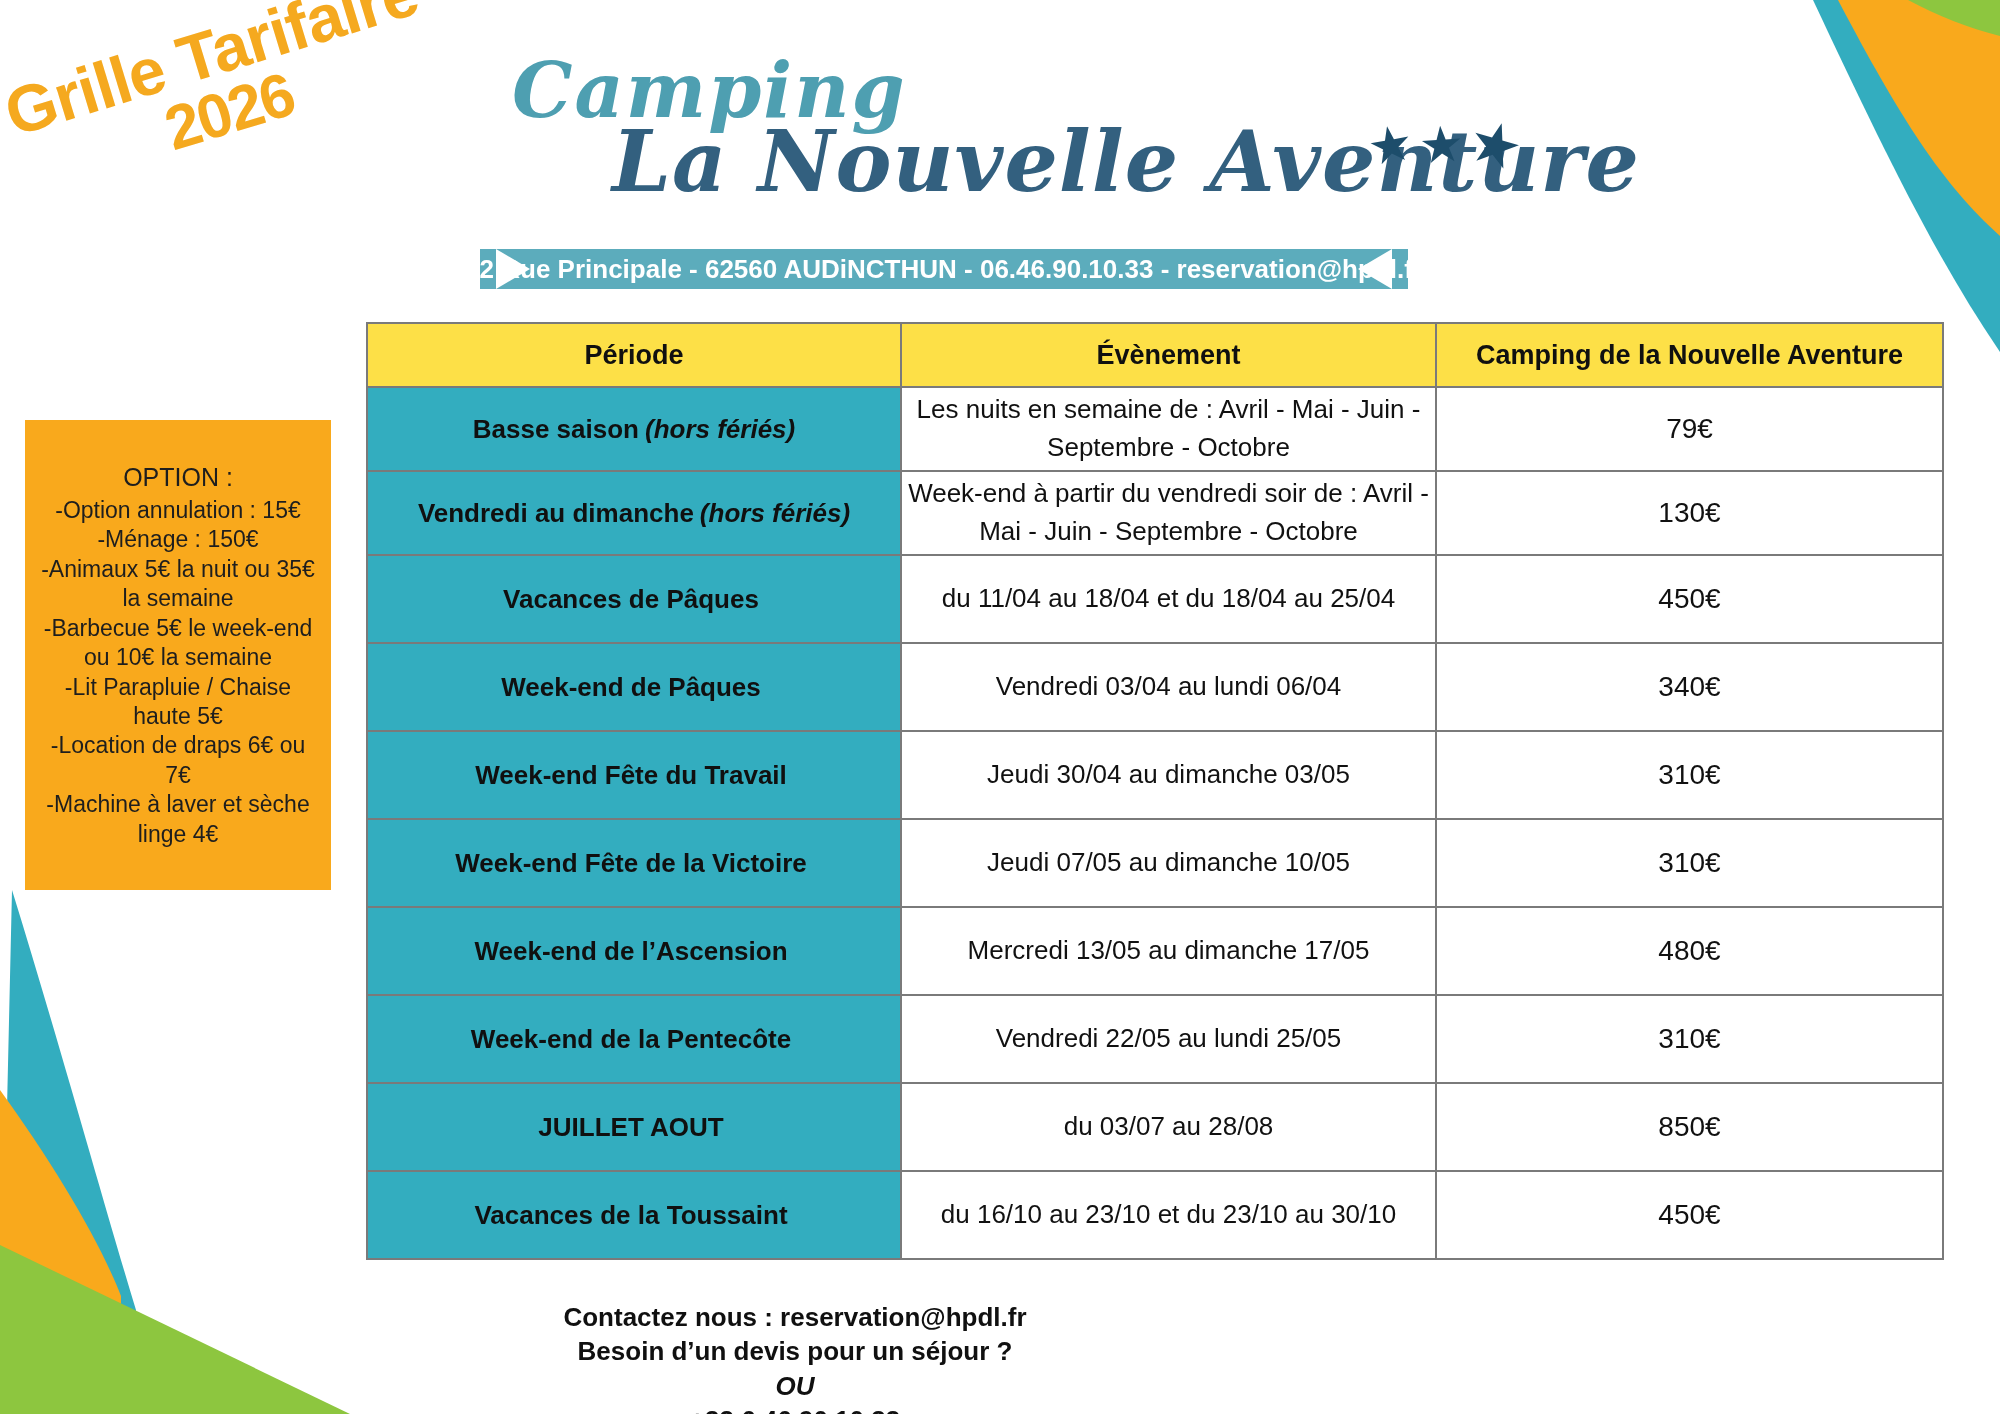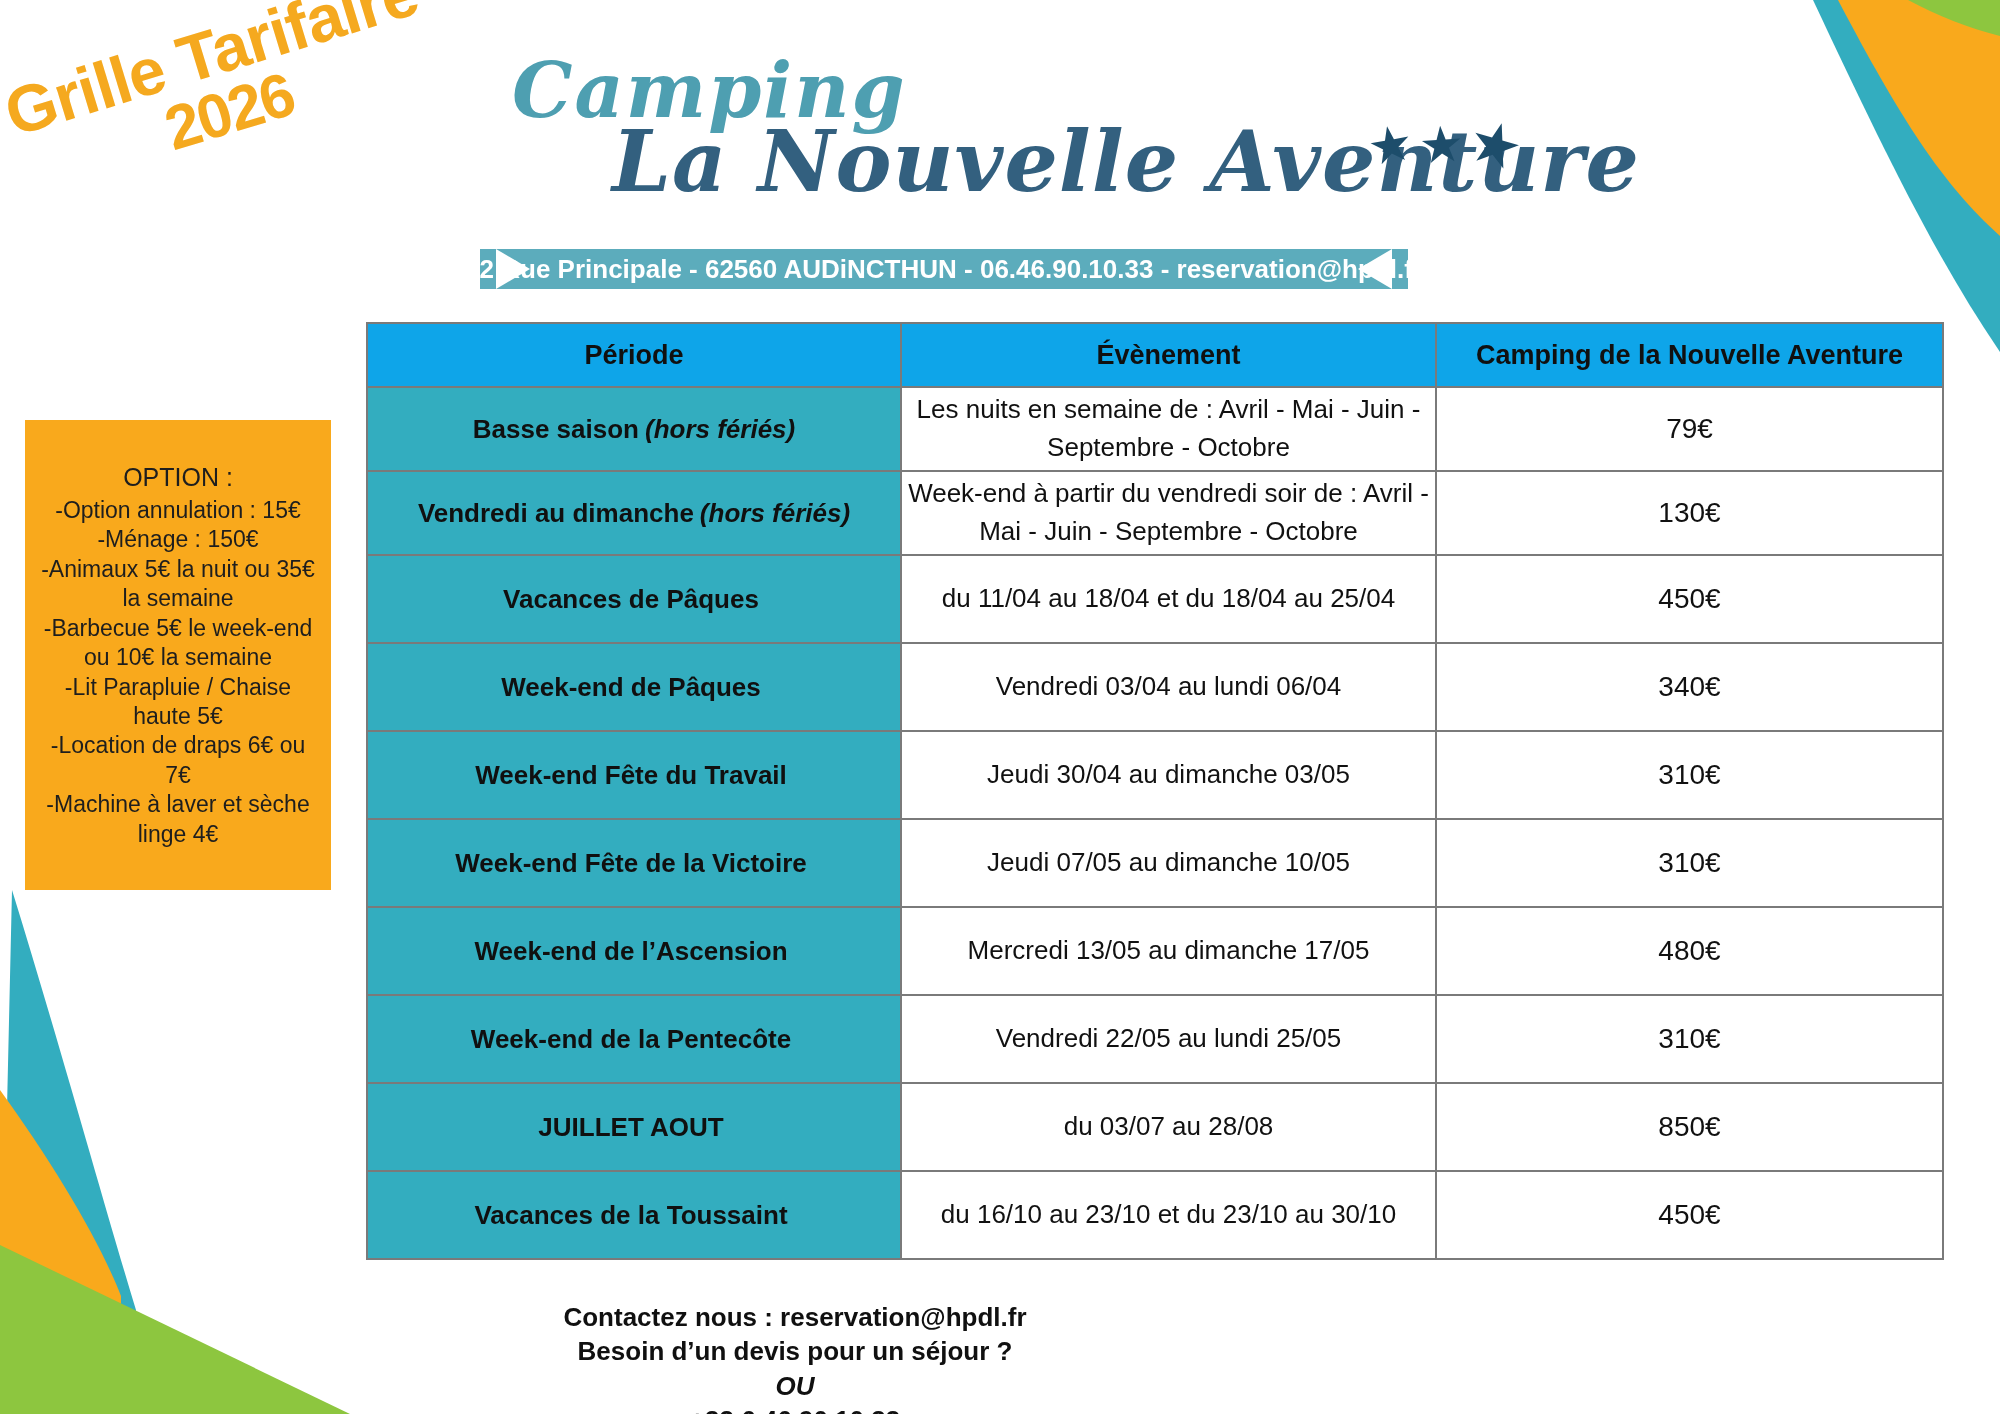--- a/index.html
+++ b/index.html
@@ -70,21 +70,21 @@
   
   .tariff-table {
     position:absolute; left:366px; top:322px; width:1576px;
     border-collapse:collapse; table-layout:fixed;
   }
   .tariff-table th, .tariff-table td {
     border:2px solid #7a7a7a; text-align:center; vertical-align:middle;
     overflow:hidden;
   }
   .tariff-table thead th {
-    background:#0ea5e9; height:60px; font-size:27px; font-weight:bold; color:#101010;margin-left:45px;
+    background:#fde047; height:60px; font-size:27px; font-weight:bold; color:#101010;margin-left:45px;
   }
   .tariff-table tbody tr { height:88px; }
   .tariff-table tbody tr:nth-child(-n+2) { height:84px; }
   td.col-periode {
     background:#33ADBF; font-weight:bold; font-size:26px; color:#101010;
   }
   td.col-periode i { margin-left:6px; }
   td.col-event  { background:#ffffff; font-size:26px; line-height:1.45; padding:0 6px; }
   td.col-price  { background:#ffffff; font-size:28px; }
 

